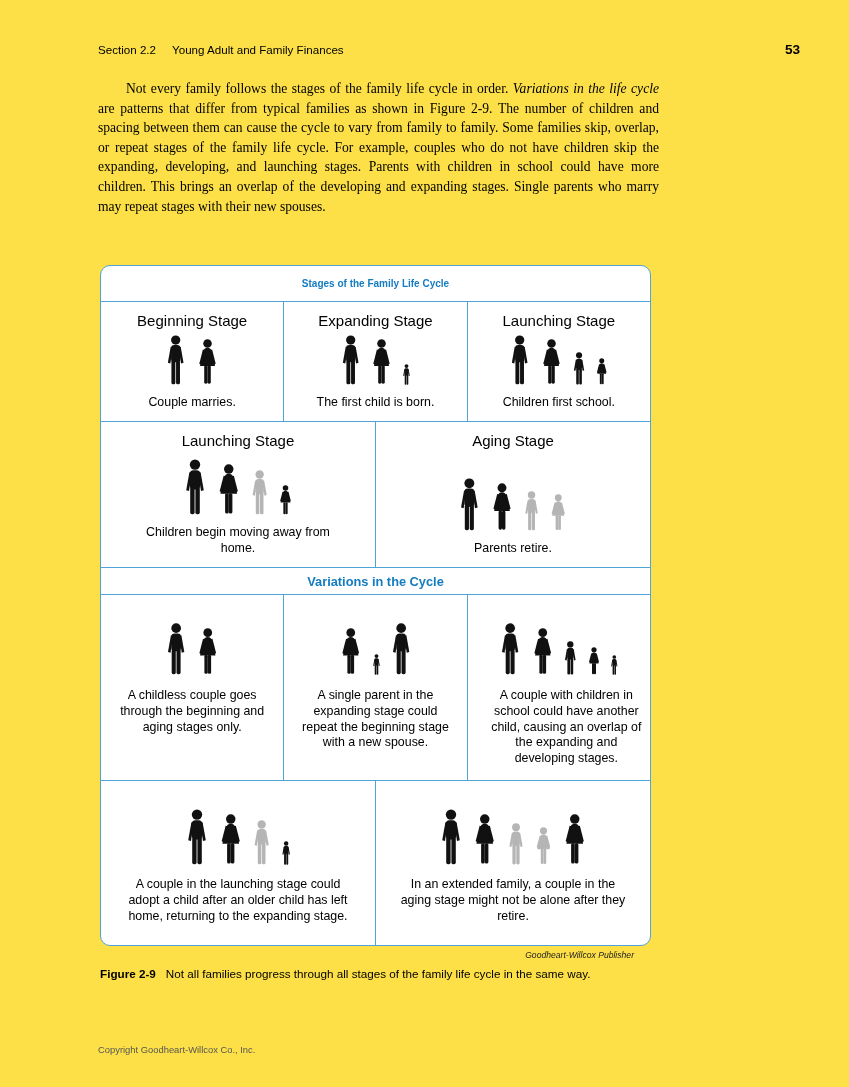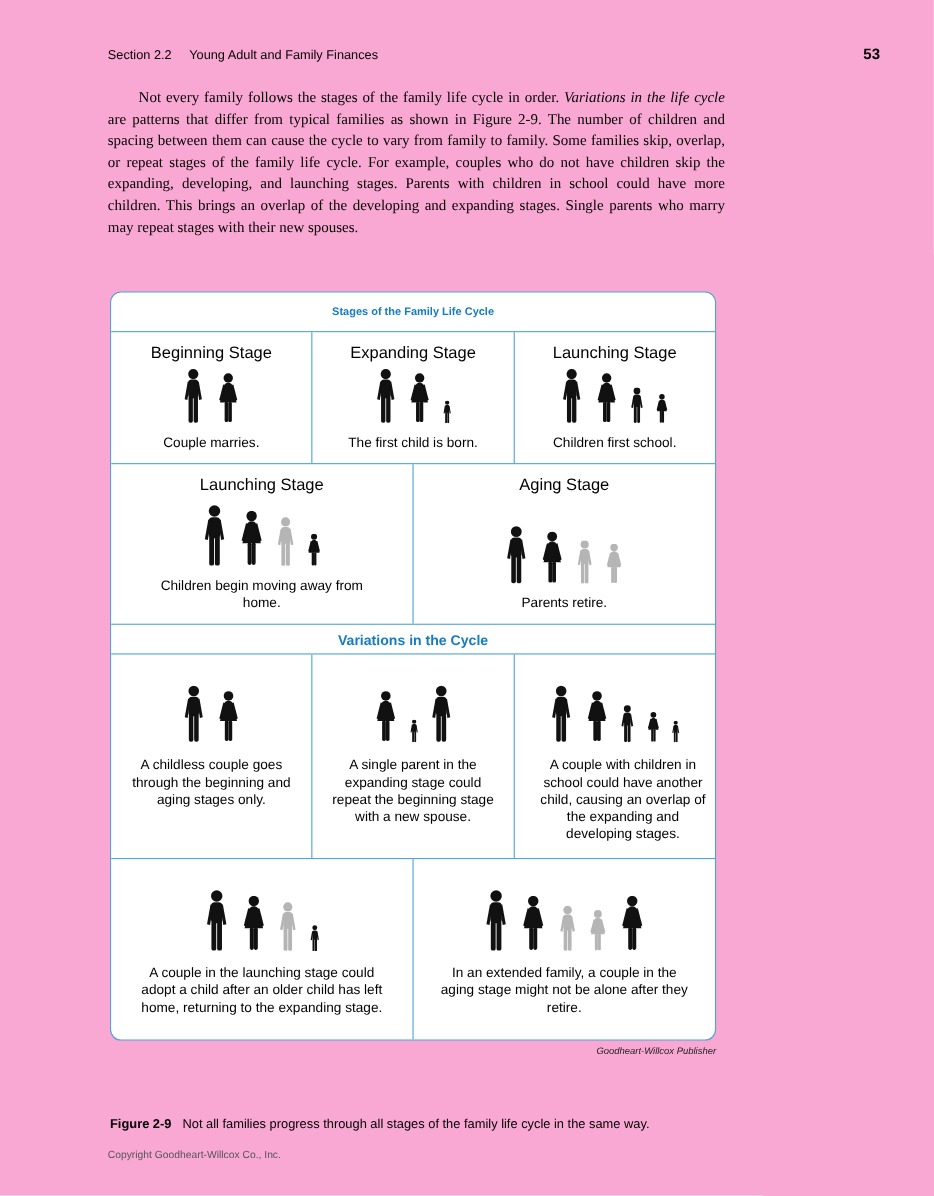--- a/index.html
+++ b/index.html
@@ -1,18 +1,18 @@
 <!DOCTYPE html>
 <html style="--blue-border: #4fa3d6; --blue-text: #147cc0;"><head>
 <meta charset="utf-8">
 <style>
   * { margin:0; padding:0; box-sizing:border-box; }
   html,body { background:#ffffff; }
   body { font-family:"Liberation Sans", sans-serif; color:#000; }
-  .page { position:relative; width:849px; height:1087px; background:#f9a8d4; overflow:hidden; }
+  .page { position:relative; width:849px; height:1087px; background:#fde047; overflow:hidden; }
 
   .header-row { position:absolute; top:42px; left:98px; width:702px;
     display:flex; justify-content:space-between; align-items:baseline; font-size:11.6px; }
   .header-left .sec { margin-right:16px; }
   .page-num { font-weight:bold; font-size:13.6px; }
 
   .body-text { position:absolute; top:79px; left:98px; width:561px;
     font-family:"Liberation Serif", serif; font-size:13.6px; line-height:19.6px;
     text-align:justify; text-indent:28px; }
   .body-text .it { font-style:italic; }
@@ -44,23 +44,23 @@
   .stage-caption { font-size:12.4px; text-align:center; line-height:15.8px; margin-bottom:4px; }
   .person { display:block; fill:currentColor; }
 
   .cap-launch   { max-width:200px; }
   .cap-childless{ max-width:152px; }
   .cap-single   { max-width:156px; }
   .cap-overlap  { max-width:192px;margin-left:15px; }
   .cap-adopt    { max-width:232px; }
   .cap-extended { max-width:238px; }
 
-  .credit { position:absolute; top:950px; left:100px; width:551px; text-align:right;
+  .credit { position:absolute; top:950px; left:83px; width:551px; text-align:right;
     font-style:italic; font-size:8.6px; color:#222; }
-  .fig-caption { position:absolute; top:967px; left:100px; width:565px; font-size:11.7px;margin-top:48px; }
+  .fig-caption { position:absolute; top:967px; left:100px; width:565px; font-size:11.7px; }
   .fig-caption .lbl { font-weight:bold; margin-right:10px; }
   .footer { position:absolute; top:1044px; left:98px; font-size:9.4px; color:#555; }
 </style>
 </head>
 <body>
 
 <svg width="0" height="0" style="position:absolute" aria-hidden="true">
   <symbol id="sym-man" viewBox="0 0 60 140">
     <circle cx="30" cy="14" r="13"></circle>
     <rect x="17" y="28" width="26" height="48" rx="9"></rect>

